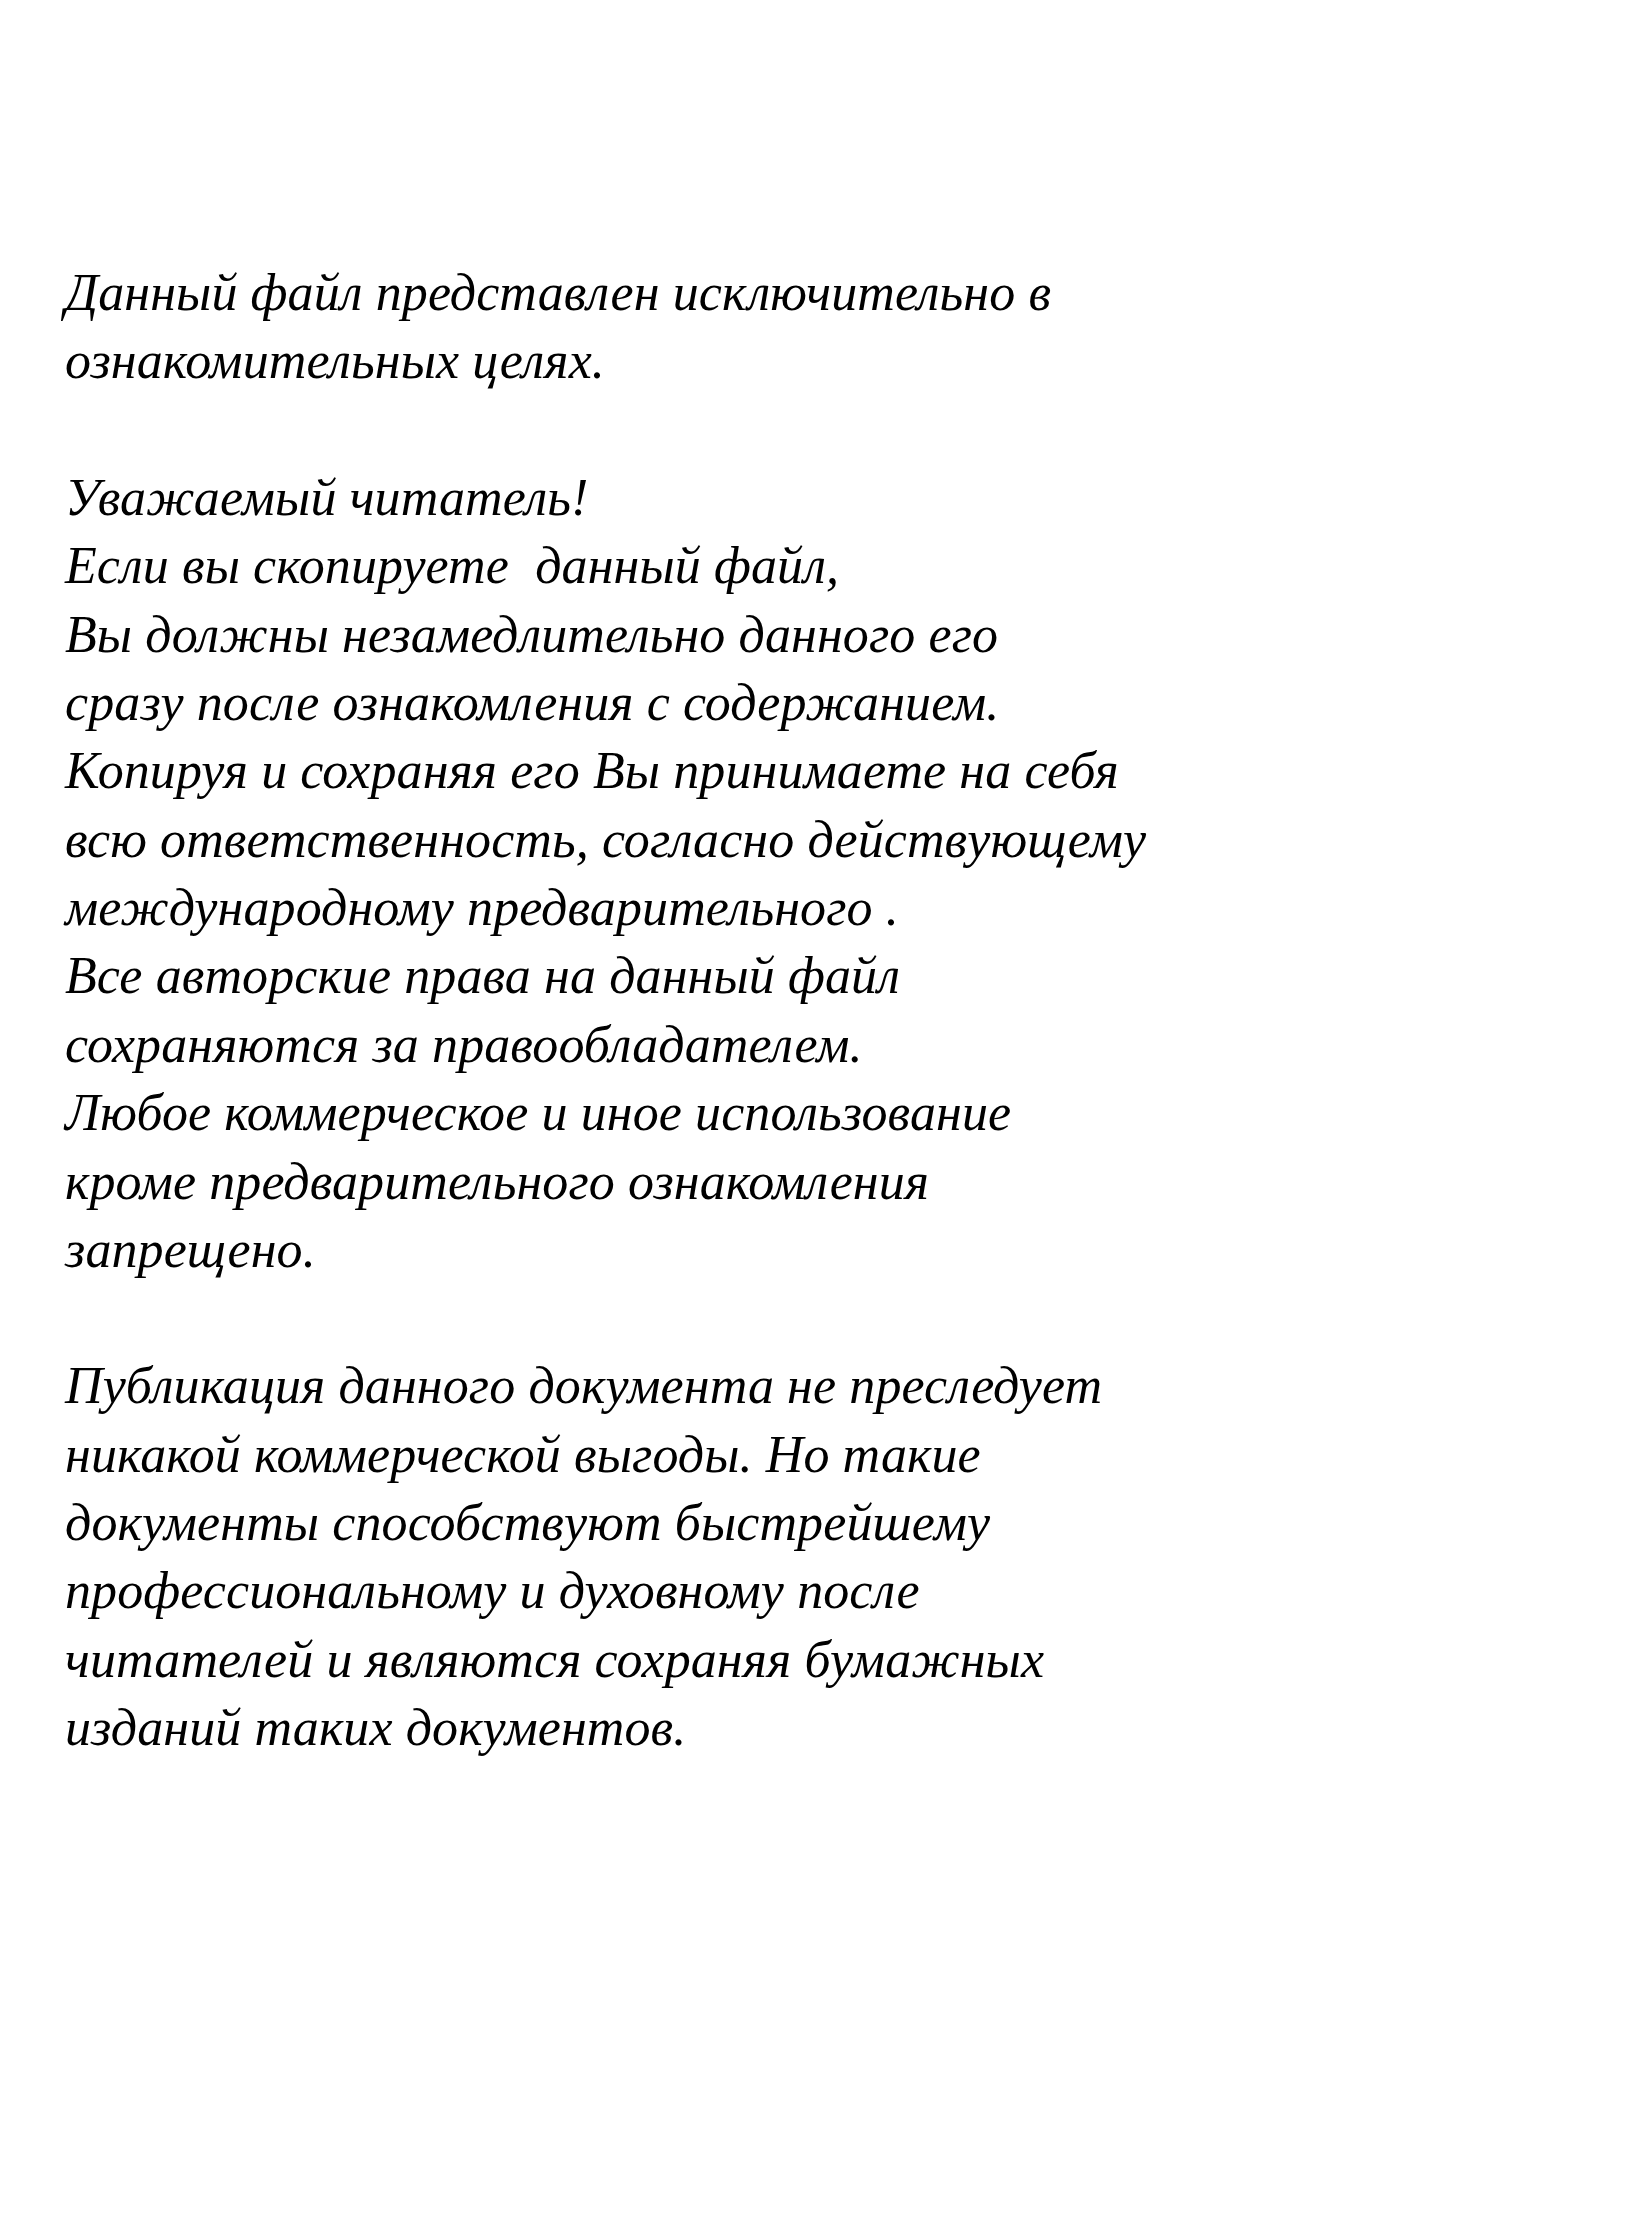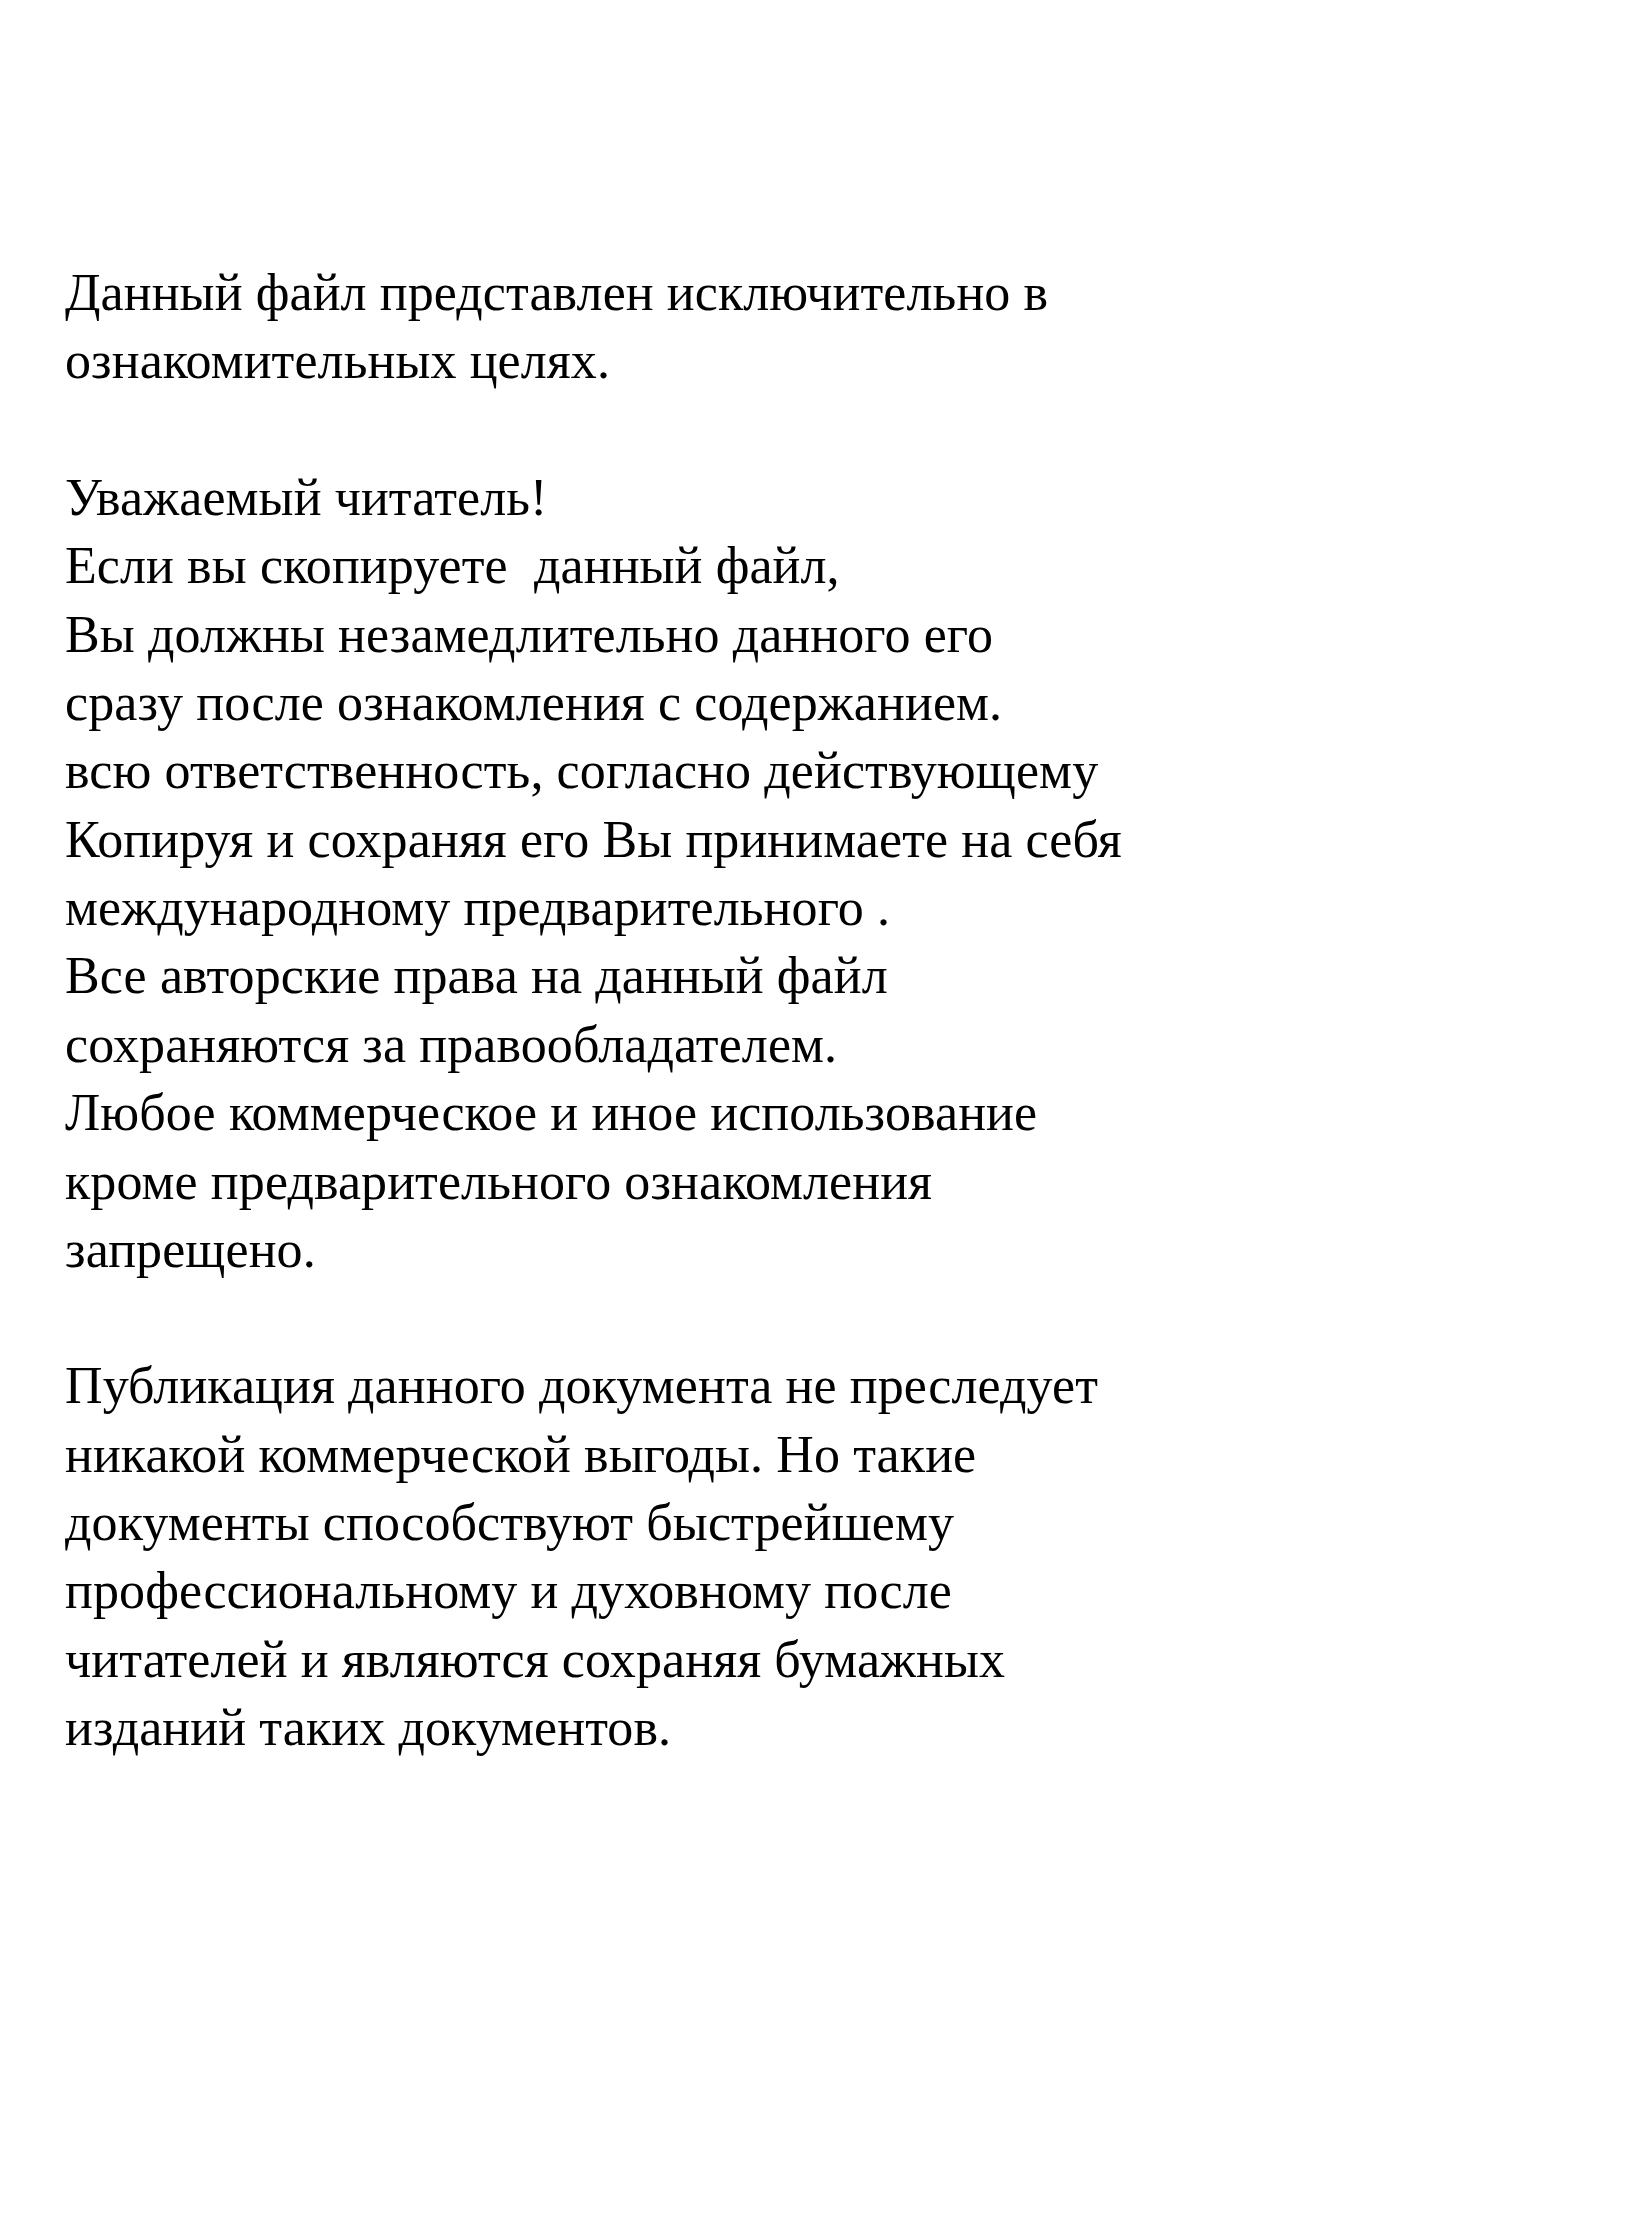--- a/index.html
+++ b/index.html
@@ -29,42 +29,43 @@
     color: #000000;
     margin: 0;
     letter-spacing: 0.1px;
   }
   .para-gap {
     height: 68px;
   }
   .line {
     display: block;
     white-space: pre;
+    font-style: italic;
   }
 </style>
 </head>
 <body>
 
 <div class="page">
   <div class="doc-body">
 
     <p class="para">
       <span class="line">Данный файл представлен исключительно в</span>
       <span class="line">ознакомительных целях.</span>
     </p>
 
     <div class="para-gap"></div>
 
     <p class="para">
       <span class="line">Уважаемый читатель!</span>
       <span class="line">Если вы скопируете  данный файл,</span>
       <span class="line">Вы должны незамедлительно данного его</span>
       <span class="line">сразу после ознакомления с содержанием.</span>
+      <span class="line">Копируя и сохраняя его Вы принимаете на себя</span>
       <span class="line">всю ответственность, согласно действующему</span>
-      <span class="line">Копируя и сохраняя его Вы принимаете на себя</span>
       <span class="line">международному предварительного .</span>
       <span class="line">Все авторские права на данный файл</span>
       <span class="line">сохраняются за правообладателем.</span>
       <span class="line">Любое коммерческое и иное использование</span>
       <span class="line">кроме предварительного ознакомления</span>
       <span class="line">запрещено.</span>
     </p>
 
     <div class="para-gap"></div>
 

